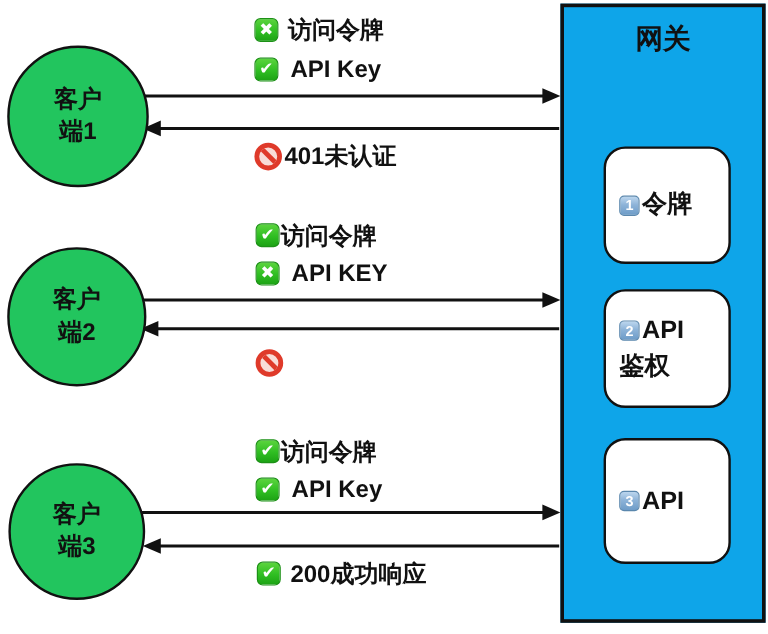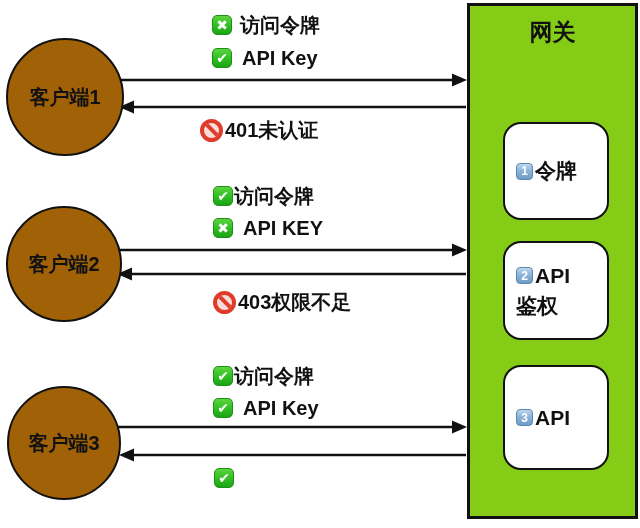--- a/index.html
+++ b/index.html
@@ -3,22 +3,22 @@
 <meta charset="utf-8">
 <style>
   html,body{margin:0;padding:0;background:#ffffff;}
   #canvas{
     position:relative;width:640px;height:528px;background:#ffffff;overflow:hidden;
     font-family:"Liberation Sans","DejaVu Sans",sans-serif;color:#111;
   }
   #arrows{position:absolute;left:0;top:0;z-index:0;}
 
   .client-circle{
-    position:absolute;background:#a16207;border:2.5px solid #111;border-radius:50%;
-    display:flex;flex-direction:row;align-items:center;justify-content:center;
+    position:absolute;background:#22c55e;border:2.5px solid #111;border-radius:50%;
+    display:flex;flex-direction:column;align-items:center;justify-content:center;
     font-size:20px;font-weight:bold;line-height:27px;text-align:center;z-index:2;
   }
   #client1{left:6px;top:38px;width:114px;height:114px;}
   #client2{left:6px;top:206px;width:112px;height:112px;}
   #client3{left:7px;top:386px;width:110px;height:110px;}
 
   .label-row{
     position:absolute;display:flex;align-items:center;height:26px;
     font-size:20px;font-weight:bold;white-space:nowrap;z-index:2;
   }
@@ -37,21 +37,21 @@
     position:relative;width:23px;height:23px;flex:0 0 23px;border-radius:50%;
     background:#f8dcd7;border:4px solid #df3a2a;box-sizing:border-box;overflow:hidden;
   }
   .icon-prohibited .slash{
     position:absolute;left:-2px;top:5.5px;width:20px;height:4px;
     background:#df3a2a;transform:rotate(45deg);
   }
 
   #gateway{
     position:absolute;left:467px;top:3px;width:171px;height:516px;
-    border:3px solid #111;box-sizing:border-box;background:#84cc16;z-index:1;
+    border:3px solid #111;box-sizing:border-box;background:#0ea5e9;z-index:1;
   }
   .gateway-title{
     margin-top:11px;text-align:center;font-size:23px;font-weight:bold;
   }
   .step-box{
     position:absolute;left:33px;width:106px;
     border:2.5px solid #111;border-radius:18px;box-sizing:border-box;background:#fff;
     display:flex;flex-direction:column;justify-content:center;
     padding-left:11px;font-size:21px;font-weight:bold;line-height:30px;
   }
@@ -108,21 +108,21 @@
         <span>✖</span>
       </span>
     <span>访问令牌</span>
   </div>
   <div class="label-row" style="left:212px;top:45px;">
     <span class="icon-green gap10">
         <span>✔</span>
       </span>
     <span>API Key</span>
   </div>
-  <div class="label-row" style="left:200px;top:117px;">
+  <div class="label-row" style="left:212px;top:117px;">
     <span class="icon-prohibited gap2">
         <span class="slash"></span>
       </span>
     <span>401未认证</span>
   </div>
 
   <div class="label-row" style="left:213px;top:183px;">
     <span class="icon-green gap1">
         <span>✔</span>
       </span>
@@ -131,39 +131,39 @@
   <div class="label-row" style="left:213px;top:215px;">
     <span class="icon-green gap10">
         <span>✖</span>
       </span>
     <span>API KEY</span>
   </div>
   <div class="label-row" style="left:213px;top:289px;">
     <span class="icon-prohibited gap2">
         <span class="slash"></span>
       </span>
-    <span>403权限不足</span>
   </div>
 
   <div class="label-row" style="left:213px;top:363px;">
     <span class="icon-green gap1">
         <span>✔</span>
       </span>
     <span>访问令牌</span>
   </div>
   <div class="label-row" style="left:213px;top:395px;">
     <span class="icon-green gap10">
         <span>✔</span>
       </span>
     <span>API Key</span>
   </div>
   <div class="label-row" style="left:214px;top:465px;">
     <span class="icon-green gap8">
         <span>✔</span>
       </span>
+    <span>200成功响应</span>
   </div>
 
   <div id="gateway">
     <div class="gateway-title">网关</div>
 
     <div id="step1" class="step-box">
       <div class="step-line1">
         <span class="keycap">
             <span>1</span>
           </span>

